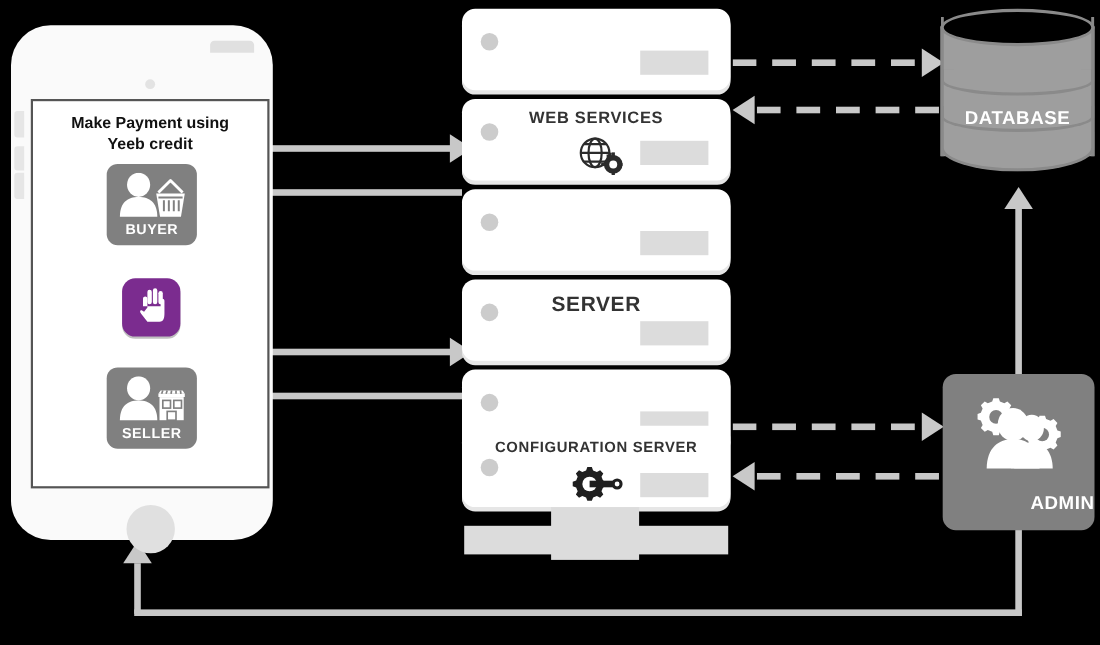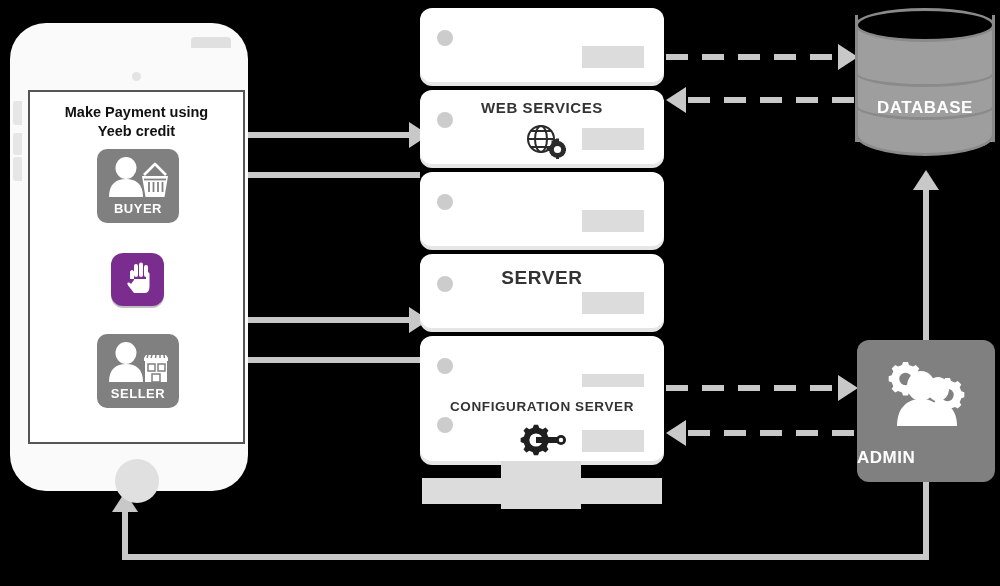--- a/index.html
+++ b/index.html
@@ -236,21 +236,21 @@
   #admin {
     left: 857px; top: 340px;
     width: 138px; height: 142px;
     background: #808080;
     border-radius: 12px;
   }
   #admin-label {
     position: absolute;
     left: 0; bottom: 14px;
     width: 100%;
-    text-align: left;
+    text-align: right;
     color: #ffffff;
     font-size: 17px;
     font-weight: bold;
     letter-spacing: 0.5px;
   }
   #admin-icon {
     position: absolute;
     left: 50%; top: 18px;
     transform: translateX(-50%);
   }

